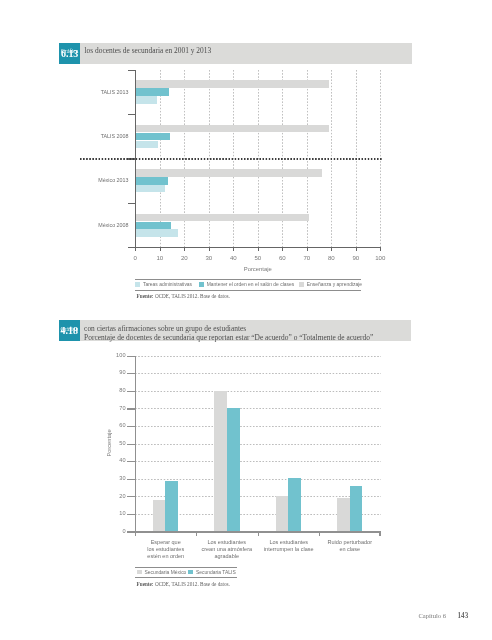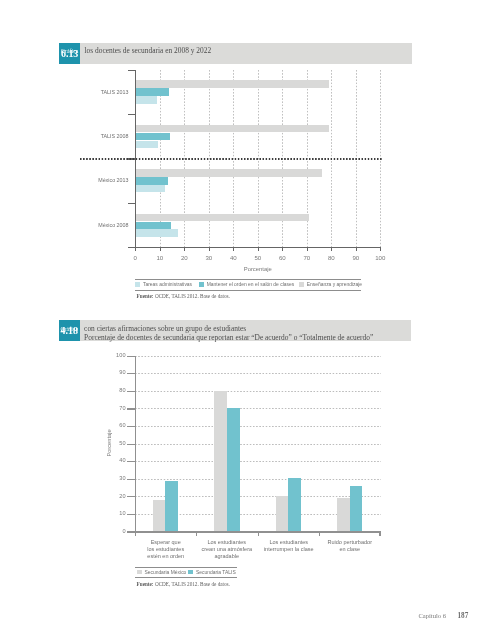--- a/index.html
+++ b/index.html
@@ -57,21 +57,21 @@
 <body>
 
 <div class="page">
 
   <div class="titleband" style="left:59.4px;top:42.7px;width:352.4px;height:21.2px;">
     <div class="badge">
       <span class="b1">Gráfica</span>
       <span class="b2">6.13</span>
     </div>
     <div class="tb-text">
-      <div>los docentes de secundaria en 2008 y 2022</div>
+      <div>los docentes de secundaria en 2001 y 2013</div>
     </div>
   </div>
 
   <div class="abs" id="fig1" style="left:0;top:0;width:492px;height:310px;">
       <div class="gridv" style="left:159.80px;top:69.6px;height:177.70px;"></div>
       <div class="gridv" style="left:184.30px;top:69.6px;height:177.70px;"></div>
       <div class="gridv" style="left:208.80px;top:69.6px;height:177.70px;"></div>
       <div class="gridv" style="left:233.30px;top:69.6px;height:177.70px;"></div>
       <div class="gridv" style="left:257.80px;top:69.6px;height:177.70px;"></div>
       <div class="gridv" style="left:282.30px;top:69.6px;height:177.70px;"></div>
@@ -231,14 +231,14 @@
         <div class="legitem" style="position:absolute;left:51.70px;top:0;">
           <span class="legswatch" style="background:#71c2ce;"></span>
           <span class="legtext">Secundaria TALIS</span>
         </div>
       </div>
       <div class="rule" style="left:135.3px;top:267.30px;width:102.1px;"></div>
       <div class="source" style="left:136.6px;top:270.70px;"><b>Fuente:</b><span> OCDE, TALIS 2012. Base de datos.</span></div>
     </div>
 
   <div class="footer" style="left:418.4px;top:612.4px;font-size:6.6px;">Capítulo 6</div>
-  <div class="footer" style="left:457.5px;top:612.3px;font-weight:bold;color:#6b6b6b;font-size:7.2px;">187</div>
+  <div class="footer" style="left:457.5px;top:612.3px;font-weight:bold;color:#6b6b6b;font-size:7.2px;">143</div>
 </div>
 
 </body></html>

